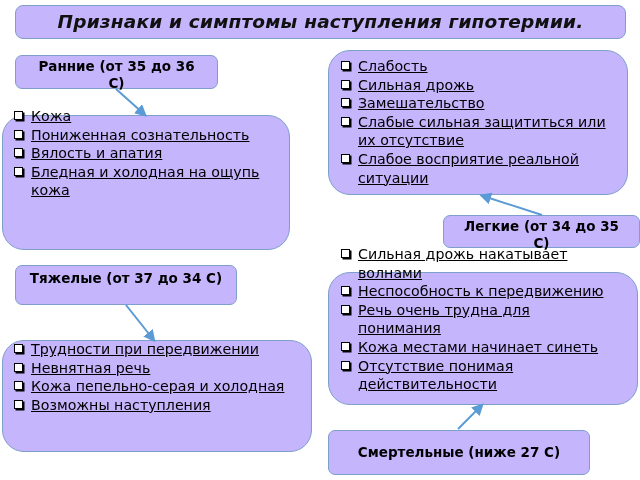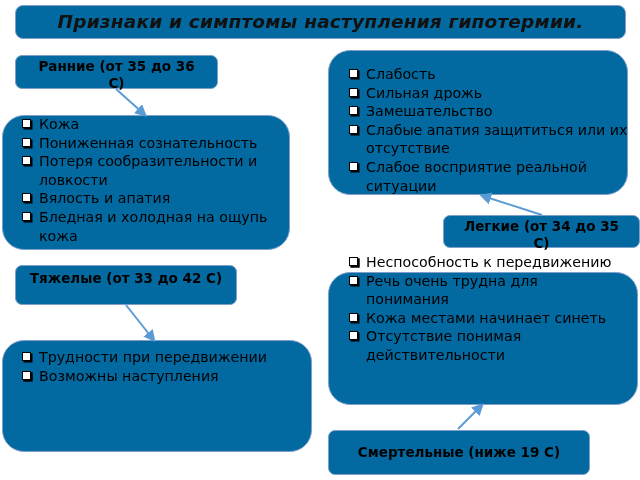--- a/index.html
+++ b/index.html
@@ -4,38 +4,38 @@
 <style>
   html, body { margin:0; padding:0; }
   body {
     width:640px; height:480px; position:relative; overflow:hidden;
     background:#ffffff;
     font-family:"DejaVu Sans", sans-serif;
     color:#000;
   }
   .box {
     position:absolute; box-sizing:border-box;
-    background:#0369a1;
+    background:#c4b5fd;
     border:1.5px solid #7f9fcb;
   }
   .title-box { left:15px; top:5px; width:611px; height:34px; border-radius:8px; }
   .title-text {
     position:absolute; left:0; right:0; top:5px; text-align:center;
     font-size:18.5px; font-weight:bold; font-style:italic; letter-spacing:0.2px;
     color:#111;
   }
   .label-box { border-radius:7px; }
   .label-text {
     position:absolute; left:0; right:0; top:2px; text-align:center;
     font-size:13.5px; font-weight:bold; line-height:17px;
   }
   .list-box { border-radius:22px; }
   .list {
-    position:absolute; margin:8px; padding:0; list-style:none;
-    font-size:14.2px; line-height:18.6px;
+    position:absolute; margin:0; padding:0; list-style:none;
+    font-size:14.2px; line-height:18.6px;text-decoration:underline;
   }
   .list li { position:relative; padding-left:19px; }
   .bullet {
     position:absolute; left:2px; top:4px; width:9px; height:9px;
     border:1.4px solid #000; box-sizing:border-box;
     box-shadow:1.5px 1.5px 0 #000;
     background:#fff;
   }
   svg.arrows { position:absolute; left:0; top:0; width:640px; height:480px; pointer-events:none; }
 </style>
@@ -46,57 +46,57 @@
   <div class="title-text">Признаки и симптомы наступления гипотермии.</div>
 </div>
 
 <div class="box label-box" style="left:15px; top:55px; width:203px; height:34px;">
   <div class="label-text" style="padding:0 16px;">Ранние (от 35 до 36 С)</div>
 </div>
 <div class="box list-box" style="left:2px; top:115px; width:288px; height:135px;"></div>
 <ul class="list" style="left:12px; top:107px; width:260px;">
   <li><span class="bullet"></span><span>Кожа</span></li>
   <li><span class="bullet"></span><span>Пониженная сознательность</span></li>
-  <li><span class="bullet"></span><span>Потеря сообразительности и ловкости</span></li>
   <li><span class="bullet"></span><span>Вялость и апатия</span></li>
   <li><span class="bullet"></span><span>Бледная и холодная на ощупь кожа</span></li>
 </ul>
 
 <div class="box list-box" style="left:328px; top:50px; width:300px; height:145px;"></div>
 <ul class="list" style="left:339px; top:57px; width:285px;">
   <li><span class="bullet"></span><span>Слабость</span></li>
   <li><span class="bullet"></span><span>Сильная дрожь</span></li>
   <li><span class="bullet"></span><span>Замешательство</span></li>
-  <li><span class="bullet"></span><span>Слабые апатия защититься или их отсутствие</span></li>
+  <li><span class="bullet"></span><span>Слабые сильная защититься или их отсутствие</span></li>
   <li><span class="bullet"></span><span>Слабое восприятие реальной ситуации</span></li>
 </ul>
 <div class="box label-box" style="left:443px; top:215px; width:197px; height:33px;">
   <div class="label-text" style="padding:0 10px;">Легкие (от 34 до 35 С)</div>
 </div>
 
 <div class="box label-box" style="left:15px; top:265px; width:222px; height:40px;">
-  <div class="label-text" style="padding:0 12px; top:4px;">Тяжелые (от 33 до 42 С)</div>
+  <div class="label-text" style="padding:0 12px; top:4px;">Тяжелые (от 37 до 34 С)</div>
 </div>
 <div class="box list-box" style="left:2px; top:340px; width:310px; height:112px;"></div>
 <ul class="list" style="left:12px; top:340px; width:300px;">
   <li><span class="bullet"></span><span>Трудности при передвижении</span></li>
-  <li><span class="bullet"></span></li>
+  <li><span class="bullet"></span><span>Невнятная речь</span></li>
+  <li><span class="bullet"></span><span>Кожа пепельно-серая и холодная</span></li>
   <li><span class="bullet"></span><span>Возможны наступления</span></li>
 </ul>
 
 <div class="box list-box" style="left:328px; top:272px; width:310px; height:133px;"></div>
 <ul class="list" style="left:339px; top:245px; width:275px;">
-  <li><span class="bullet"></span></li>
+  <li><span class="bullet"></span><span>Сильная дрожь накатывает волнами</span></li>
   <li><span class="bullet"></span><span>Неспособность к передвижению</span></li>
   <li><span class="bullet"></span><span>Речь очень трудна для понимания</span></li>
   <li><span class="bullet"></span><span>Кожа местами начинает синеть</span></li>
   <li><span class="bullet"></span><span>Отсутствие понимая действительности</span></li>
 </ul>
 <div class="box label-box" style="left:328px; top:430px; width:262px; height:45px;">
-  <div class="label-text" style="top:13px;">Смертельные (ниже 19 С)</div>
+  <div class="label-text" style="top:13px;">Смертельные (ниже 27 С)</div>
 </div>
 
 <svg class="arrows" viewBox="0 0 640 480">
   <defs>
     <marker id="ah" markerWidth="6" markerHeight="6" refX="4" refY="3" orient="auto">
       <path d="M0,0 L6,3 L0,6 Z" fill="#5b9bd5"></path>
     </marker>
   </defs>
   <line x1="116" y1="89" x2="144" y2="114" stroke="#5b9bd5" stroke-width="2" marker-end="url(#ah)"></line>
   <line x1="542" y1="215" x2="483" y2="196" stroke="#5b9bd5" stroke-width="2" marker-end="url(#ah)"></line>

